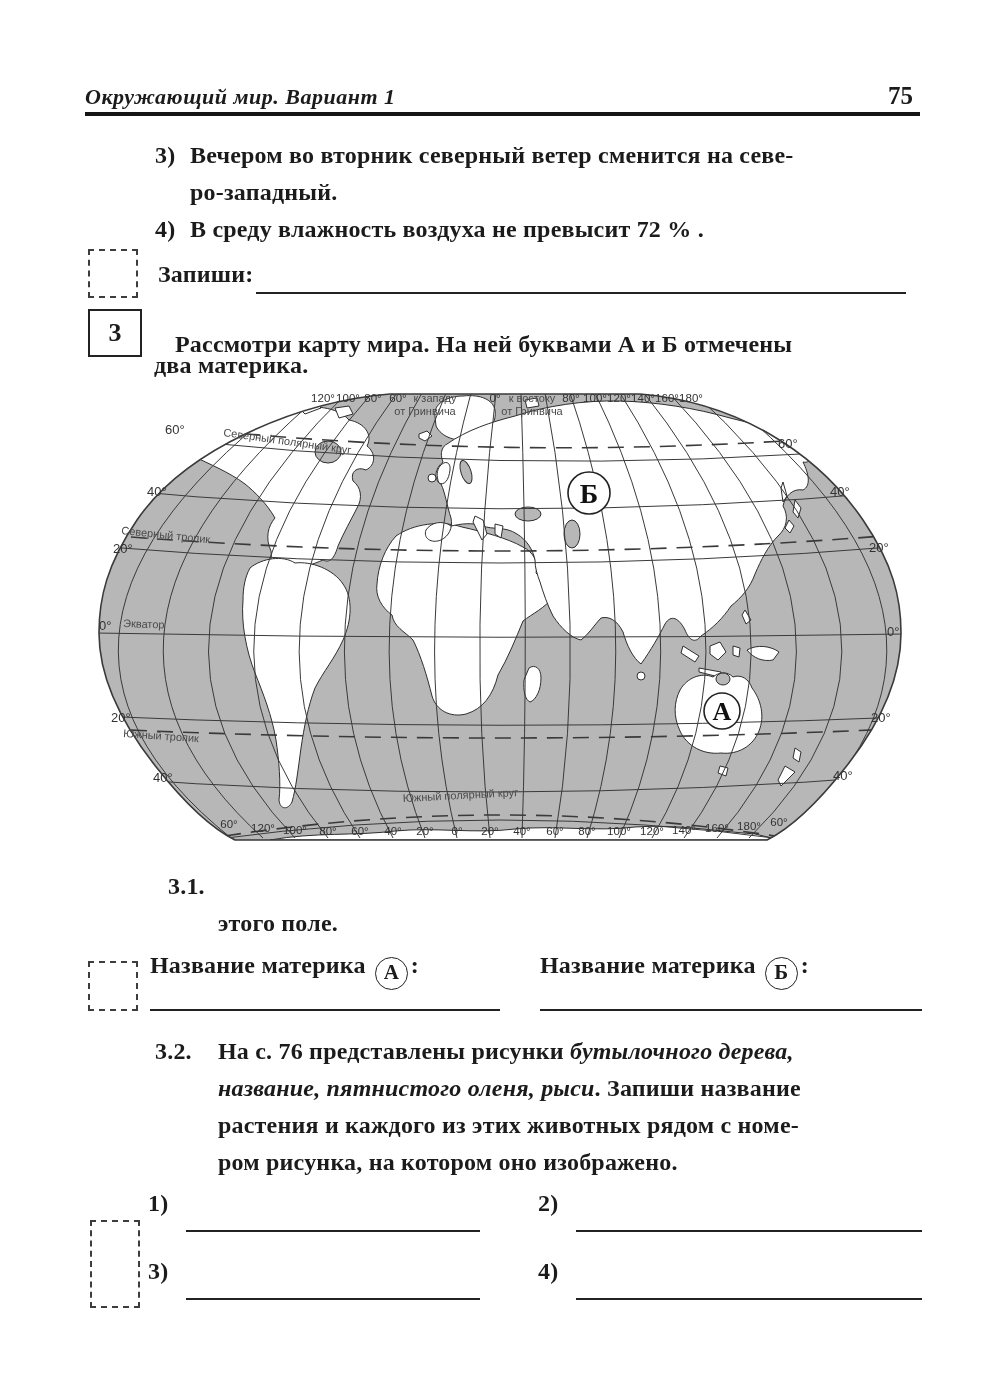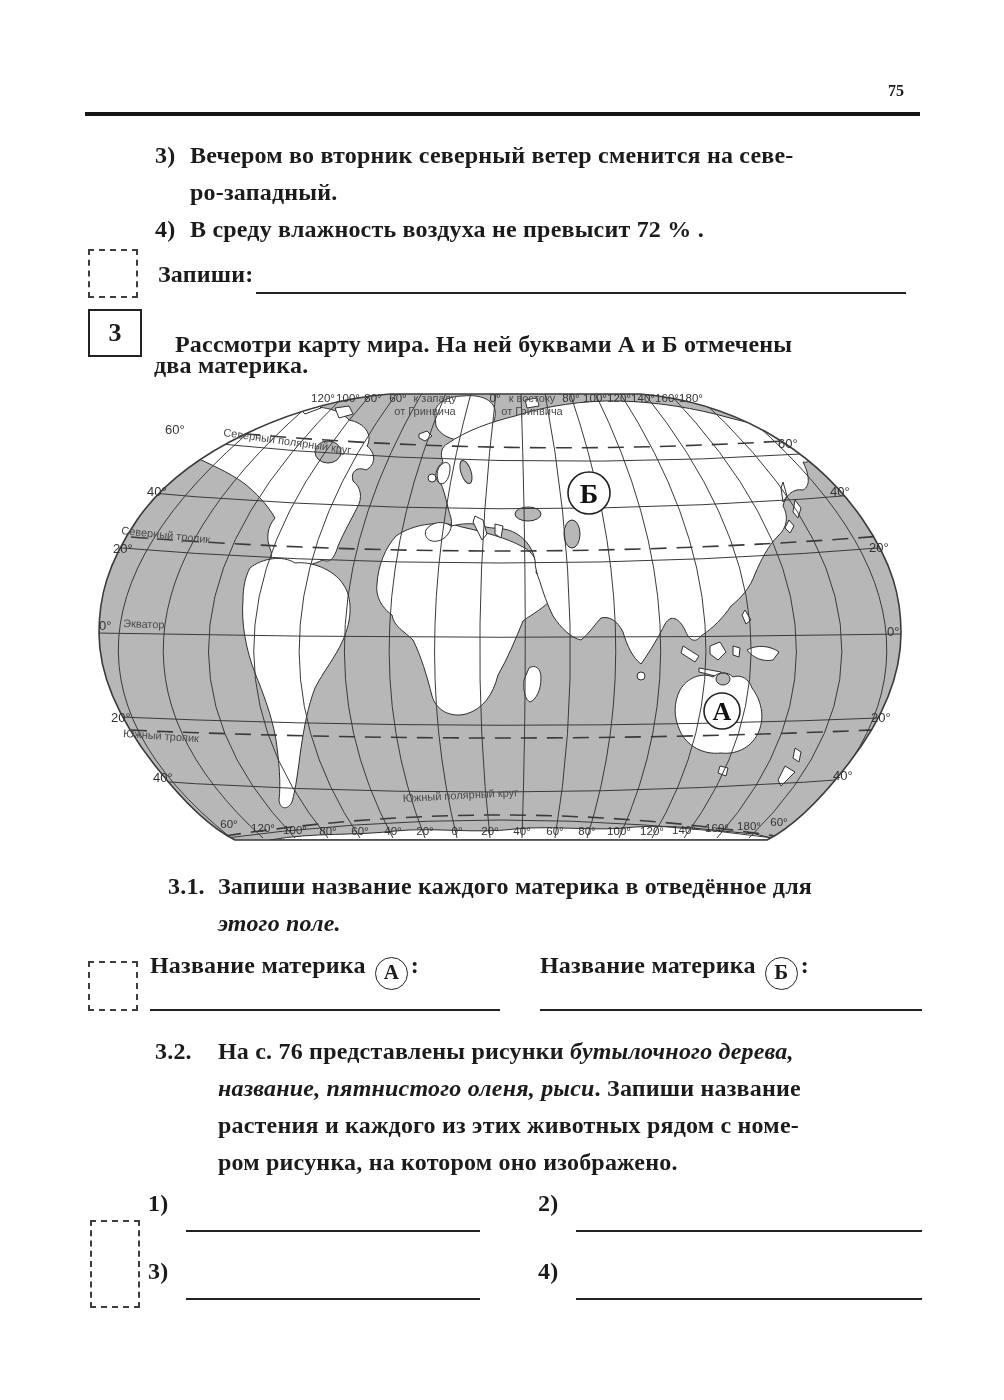--- a/index.html
+++ b/index.html
@@ -2,41 +2,42 @@
 <html><head>
 <meta charset="utf-8">
 <style>
   html,body{margin:0;padding:0;background:#e8e8e8;}
   .page{
     position:relative;width:1004px;height:1400px;background:#ffffff;
     font-family:"Liberation Serif","DejaVu Serif",serif;color:#1b1b1b;overflow:hidden;
   }
   .abs{position:absolute;}
   .hdr-title{font-style:italic;font-size:22px;font-weight:600;letter-spacing:.5px;}
-  .hdr-num{font-size:16px;font-weight:700;}
+  .hdr-num{font-size:25px;font-weight:700;}
   .hdr-rule{height:4px;background:#151515;}
   .body-txt{font-size:24px;font-weight:700;letter-spacing:.2px;white-space:nowrap;}
   .it{font-style:italic;}
   .blank-line{border-bottom:2px solid #222;}
   .dash-box{border:2px dashed #3d3d3d;background:#fff;}
   .num-box{border:2px solid #222;display:flex;align-items:center;justify-content:center;
            font-size:26px;font-weight:700;}
   .circ{display:inline-block;width:31px;height:31px;border:1.6px solid #222;border-radius:50%;
         text-align:center;line-height:29px;font-size:21px;font-weight:700;vertical-align:-6px;margin:0 3px;}
   svg text{font-family:"Liberation Sans","DejaVu Sans",sans-serif;}
   .lat-lbl{font-size:13px;fill:#333;}
   .lon-lbl{font-size:11.5px;fill:#333;}
   .line-lbl{font-size:11px;fill:#4a4a4a;}
   .map-letter{font-family:"Liberation Serif",serif;font-weight:700;fill:#111;}
 </style>
 </head>
 <body>
 
 <div class="page">
 
+  <div class="abs hdr-title" style="left:85px;top:84px;">Окружающий мир. Вариант 1</div>
   <div class="abs hdr-num" style="left:888px;top:82px;">75</div>
   <div class="abs hdr-rule" style="left:85px;top:112px;width:835px;"></div>
 
   <div class="abs body-txt" style="left:155px;top:142px;">3)</div>
   <div class="abs body-txt" style="left:190px;top:142px;">Вечером во вторник северный ветер сменится на севе-</div>
   <div class="abs body-txt" style="left:190px;top:179px;">ро-западный.</div>
   <div class="abs body-txt" style="left:155px;top:216px;">4)</div>
   <div class="abs body-txt" style="left:190px;top:216px;">В среду влажность воздуха не превысит 72 % .</div>
 
   <div class="abs dash-box" style="left:88px;top:249px;width:46px;height:45px;"></div>
@@ -217,22 +218,21 @@
       <circle cx="494" cy="105" r="21" fill="#ffffff" stroke="#222" stroke-width="1.6"></circle>
       <text class="map-letter" x="494" y="115" font-size="28" text-anchor="middle">Б</text>
     </g>
     <g>
       <circle cx="627" cy="323" r="18" fill="#ffffff" stroke="#222" stroke-width="1.6"></circle>
       <text class="map-letter" x="627" y="332" font-size="26" text-anchor="middle">А</text>
     </g>
   </svg>
 
   <div class="abs body-txt" style="left:168px;top:873px;">3.1.</div>
-  <div class="abs body-txt" style="left:218px;top:873px;">Запиши название каждого материка в отведённое для</div>
-  <div class="abs body-txt" style="left:218px;top:910px;font-style:italic;">этого поле.</div>
+  <div class="abs body-txt" style="left:218px;top:910px;">этого поле.</div>
 
   <div class="abs dash-box" style="left:88px;top:961px;width:46px;height:46px;"></div>
   <div class="abs body-txt" style="left:150px;top:952px;">
     <span>Название материка</span>
     <span class="circ">А</span><span>:</span>
   </div>
   <div class="abs body-txt" style="left:540px;top:952px;">
     <span>Название материка</span>
     <span class="circ">Б</span><span>:</span>
   </div>

